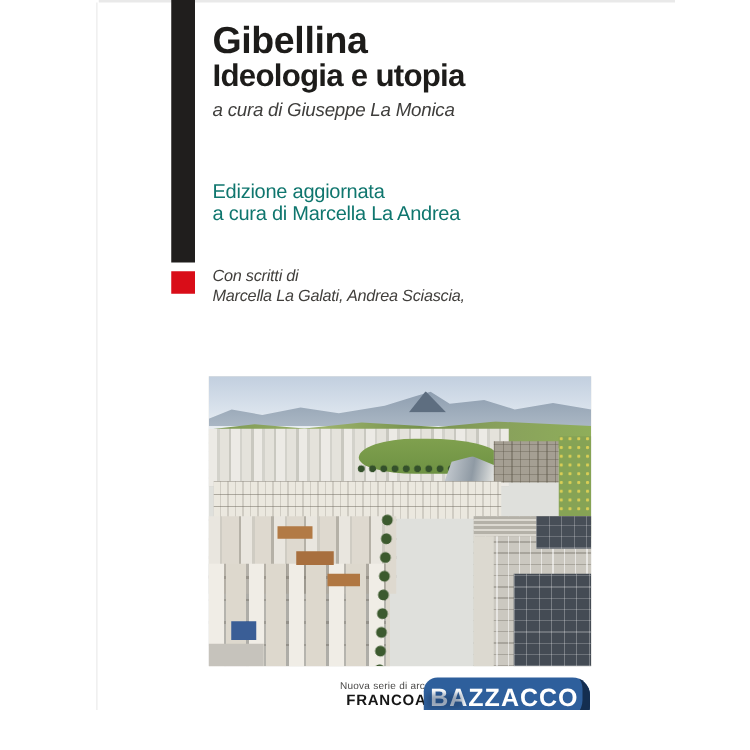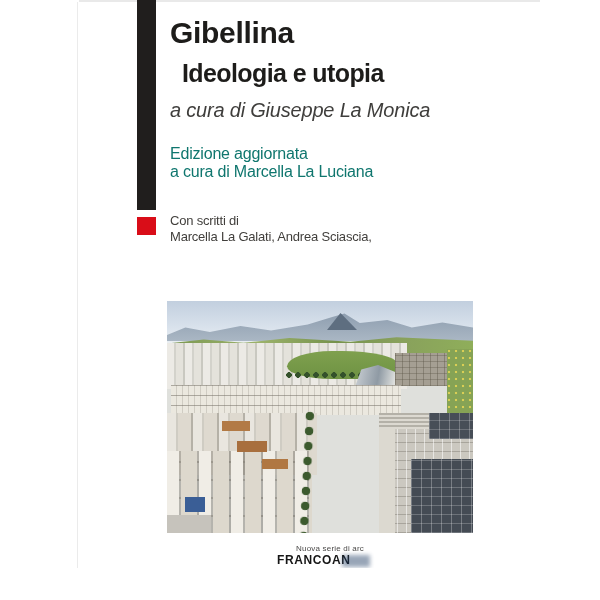--- a/index.html
+++ b/index.html
@@ -10,29 +10,29 @@
   .edge-top{position:absolute;left:79px;top:0;width:461px;height:2px;background:#e9e9e9;}
   .edge-left{position:absolute;left:77px;top:2px;width:1px;height:598px;background:#ebebeb;}
 
   
   .black-bar{position:absolute;left:137px;top:0;width:19px;height:210px;background:#201e1d;}
   .red-square{position:absolute;left:137px;top:217px;width:19px;height:18px;background:#d90d18;}
 
   
   .title-block{position:absolute;left:170px;top:17px;color:#1d1c1a;}
   .title-block h1{margin:0;font-size:30px;line-height:31px;font-weight:bold;letter-spacing:-0.3px;}
-  .title-block h2{margin:12px;font-size:25px;line-height:27px;font-weight:bold;letter-spacing:-0.6px;}
-  .title-block .editor{margin:5px 0 0;font-style:italic;font-weight:normal;font-size:20px;
+  .title-block h2{margin:0;font-size:25px;line-height:27px;font-weight:bold;letter-spacing:-0.6px;text-align:center;}
+  .title-block .editor{margin:5px 0 0;font-style:italic;font-weight:normal;font-size:15px;
                        color:#3f3e3c;letter-spacing:-0.2px;}
 
   .edition-block{position:absolute;left:170px;top:145px;font-size:16px;line-height:17.5px;
                  color:#0f766e;letter-spacing:-0.2px;}
   .edition-block p{margin:0;}
 
-  .contrib-block{position:absolute;left:170px;top:213px;font-size:13px;
+  .contrib-block{position:absolute;left:170px;top:213px;font-style:italic;font-size:13px;
                  line-height:15.6px;color:#413f3c;letter-spacing:-0.2px;}
   .contrib-block p{margin:0;}
 
   
   .photo{position:absolute;left:167px;top:301px;width:306px;height:232px;margin:0;
          overflow:hidden;background:#dfe0dc;}
   .photo div{position:absolute;}
   .ph-sky{left:0;top:0;width:306px;height:44px;
           background:linear-gradient(180deg,#c2cfdf 0%,#d9e2ec 60%,#ecf0f3 100%);}
   .ph-mountains{left:0;top:10px;width:306px;height:30px;
@@ -86,21 +86,21 @@
   .ph-panels-top{left:262px;top:112px;width:44px;height:26px;background:#474e57;
           background-image:repeating-linear-gradient(90deg,rgba(255,255,255,.25) 0 1px,rgba(0,0,0,0) 1px 10px),
                            repeating-linear-gradient(0deg,rgba(255,255,255,.2) 0 1px,rgba(0,0,0,0) 1px 9px);}
   .ph-panels{left:244px;top:158px;width:62px;height:74px;background:#444b54;
           background-image:repeating-linear-gradient(90deg,rgba(255,255,255,.28) 0 1px,rgba(0,0,0,0) 1px 10px),
                            repeating-linear-gradient(0deg,rgba(255,255,255,.22) 0 1px,rgba(0,0,0,0) 1px 9px);}
   .ph-solar{left:18px;top:196px;width:20px;height:15px;background:#3a5e96;}
   .ph-road{left:0;top:214px;width:44px;height:18px;background:#c6c3bc;}
 
   
-  .series{position:absolute;left:272px;top:544px;font-size:8px;color:#4a4948;letter-spacing:0.2px;margin-left:24px;}
+  .series{position:absolute;left:272px;top:544px;font-size:8px;color:#4a4948;letter-spacing:0.2px;}
   .publisher{position:absolute;left:277px;top:553px;font-size:12px;font-weight:bold;color:#161616;
              letter-spacing:0.6px;}
   .strip{position:absolute;left:167px;top:574px;width:306px;height:26px;background:#22201e;}
   .badge{position:absolute;left:339px;top:542px;width:133px;height:39px;background:#2e5f9c;
          border-radius:11px 14px 16px 8px;box-shadow:inset -6px -5px 0 rgba(18,42,74,.92);
          display:flex;align-items:center;justify-content:center;z-index:5;}
   .badge span{color:#ffffff;font-weight:bold;font-size:20px;letter-spacing:0.8px;padding:0 4px 4px 0;}
   .smudge{position:absolute;left:342px;top:555px;width:28px;height:12px;background:#1c3a61;
           opacity:.45;filter:blur(2px);z-index:6;}
 </style>
@@ -116,21 +116,21 @@
   <div class="red-square"></div>
 
   <header class="title-block">
     <h1>Gibellina</h1>
     <h2>Ideologia e utopia</h2>
     <p class="editor">a cura di Giuseppe La Monica</p>
   </header>
 
   <div class="edition-block">
     <p>Edizione aggiornata</p>
-    <p>a cura di Marcella La Luciana</p>
+    <p>a cura di Marcella La Andrea</p>
   </div>
 
   <div class="contrib-block">
     <p>Con scritti di</p>
     <p>Marcella La Galati, Andrea Sciascia,</p>
   </div>
 
   <figure class="photo" role="img" aria-label="Aerial photograph of Gibellina Nuova: white town blocks, central green park, modern stone and glass buildings, large gridded plaza with dark panel arrays, hills and mountains on the horizon">
     <div class="ph-sky"></div>
     <div class="ph-mountains"></div>
@@ -156,15 +156,18 @@
     <div class="ph-panels"></div>
     <div class="ph-solar"></div>
     <div class="ph-road"></div>
   </figure>
 
   <div class="series">Nuova serie di arc</div>
   <div class="publisher">FRANCOAN</div>
 
   <div class="strip"></div>
 
+  <div class="badge">
+    <span>BAZZACCO</span>
+  </div>
   <div class="smudge"></div>
 
 </div>
 
 </body></html>

